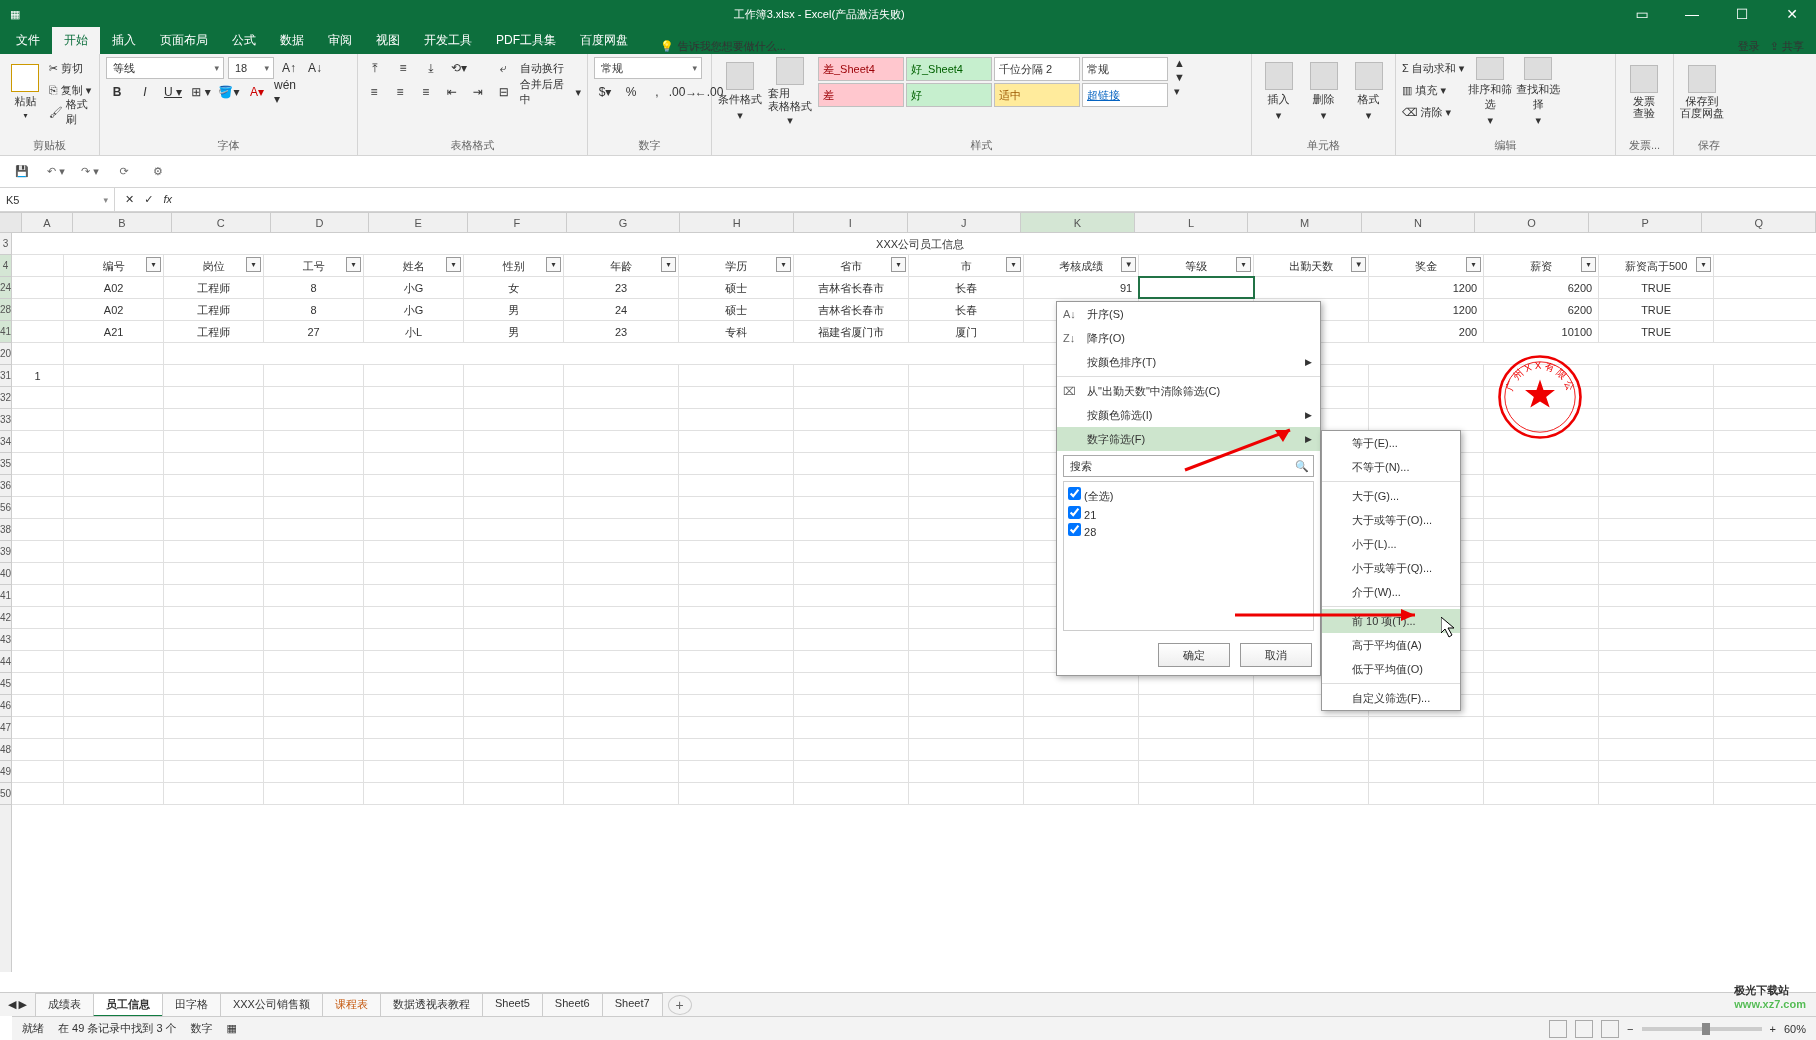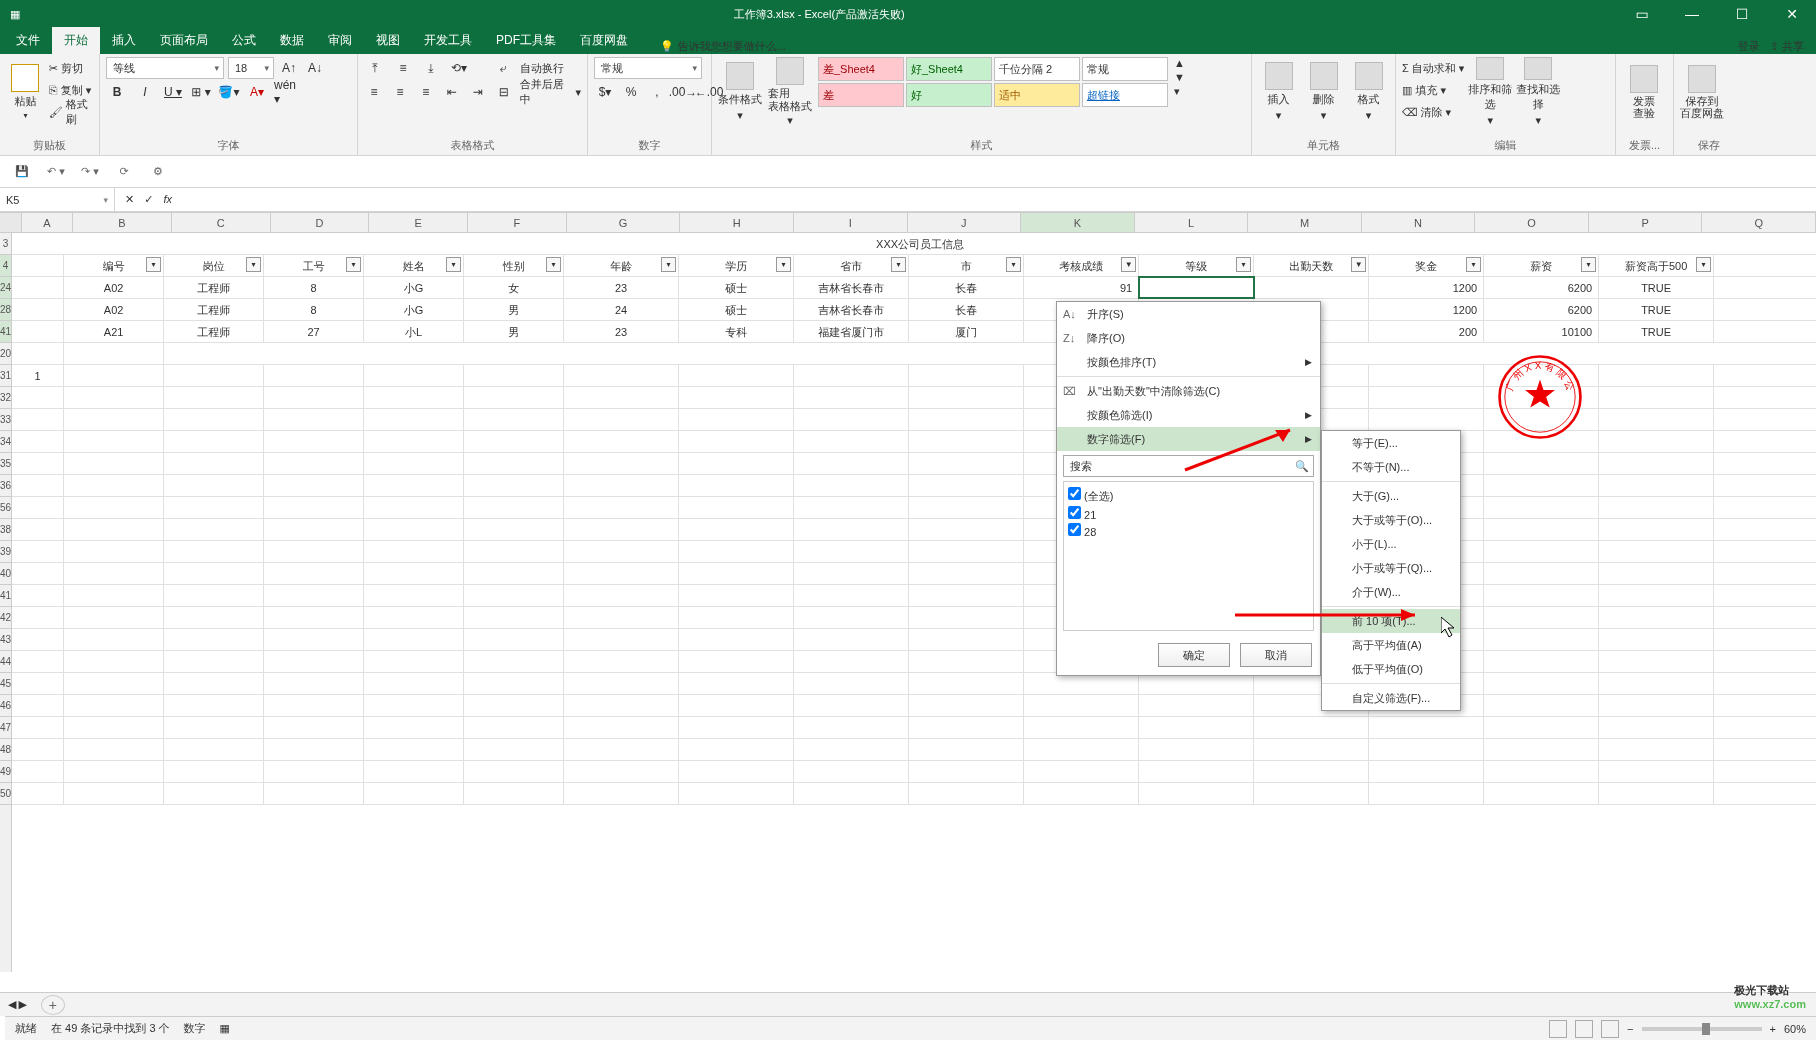--- a/index.html
+++ b/index.html
@@ -71,21 +71,21 @@
 .arrow-annot line{stroke:#e00;stroke-width:3}
 .arrow-annot polygon{fill:#e00}
 .seal{position:absolute;left:1496px;top:353px;width:88px;height:88px;z-index:50}
 .seal svg{width:100%;height:100%}
 .sheet-tabs{position:absolute;bottom:24px;left:0;right:0;height:24px;background:#f3f3f3;display:flex;align-items:center;border-top:1px solid #ccc}
 .sheet-nav{display:flex;gap:2px;padding:0 8px;color:#888}
 .sheet-tab{padding:3px 12px;border:1px solid #ccc;border-bottom:none;background:#f8f8f8;font-size:11px;cursor:pointer;margin-right:-1px}
 .sheet-tab.active{background:#fff;border-bottom:2px solid #107c41;font-weight:bold}
 .sheet-tab.colored{color:#c55a11}
 .sheet-add{width:24px;text-align:center;font-size:14px;color:#666;cursor:pointer;margin-left:6px;border:1px solid #ccc;border-radius:50%;line-height:18px;height:20px}
-.statusbar{position:absolute;bottom:0;left:5px;right:0;height:24px;background:#f3f3f3;border-top:1px solid #ccc;display:flex;align-items:center;padding:0 10px;font-size:11px;color:#555;gap:14px}
+.statusbar{position:absolute;bottom:0;left:12px;right:0;height:24px;background:#f3f3f3;border-top:1px solid #ccc;display:flex;align-items:center;padding:0 10px;font-size:11px;color:#555;gap:14px}
 .statusbar .right{margin-left:auto;display:flex;align-items:center;gap:8px}
 .status-icon{width:18px;height:18px;border:1px solid #aaa}
 .zoom-slider{width:120px;height:4px;background:#ccc;position:relative}
 .zoom-slider::before{content:"";position:absolute;left:50%;top:-4px;width:8px;height:12px;background:#888}
 .watermark{position:absolute;right:10px;bottom:30px;z-index:300;font-size:13px;color:#4aa;font-weight:bold;text-shadow:0 0 2px #fff}
 .watermark .sub{display:block;font-size:11px;color:#5b5}
 .cursor-annot{position:absolute;left:1441px;top:617px;z-index:201}
 </style>
 </head>
 <body>
@@ -884,20 +884,31 @@
     <path id="sealtext" d="M 18,50 A 32,32 0 1,1 82,50" fill="none"></path>
     <text fill="#e00" font-size="9"><textPath href="#sealtext" startOffset="6%">广 州 X X 有 限 公 司 ( 有 限 合 伙 )</textPath></text>
   </svg>
 </div>
 
 <div class="sheet-tabs">
   <div class="sheet-nav">
     <span>◀</span>
     <span>▶</span>
   </div>
+  <div id="sheets" style="display:flex">
+      <div class="sheet-tab">成绩表</div>
+      <div class="sheet-tab active">员工信息</div>
+      <div class="sheet-tab">田字格</div>
+      <div class="sheet-tab">XXX公司销售额</div>
+      <div class="sheet-tab colored">课程表</div>
+      <div class="sheet-tab">数据透视表教程</div>
+      <div class="sheet-tab">Sheet5</div>
+      <div class="sheet-tab">Sheet6</div>
+      <div class="sheet-tab">Sheet7</div>
+    </div>
   <div class="sheet-add">+</div>
   <div style="flex:1"></div>
 </div>
 
 <div class="statusbar">
   <span>就绪</span>
   <span>在 49 条记录中找到 3 个</span>
   <span>数字</span>
   <span>▦</span>
   <div class="right">

